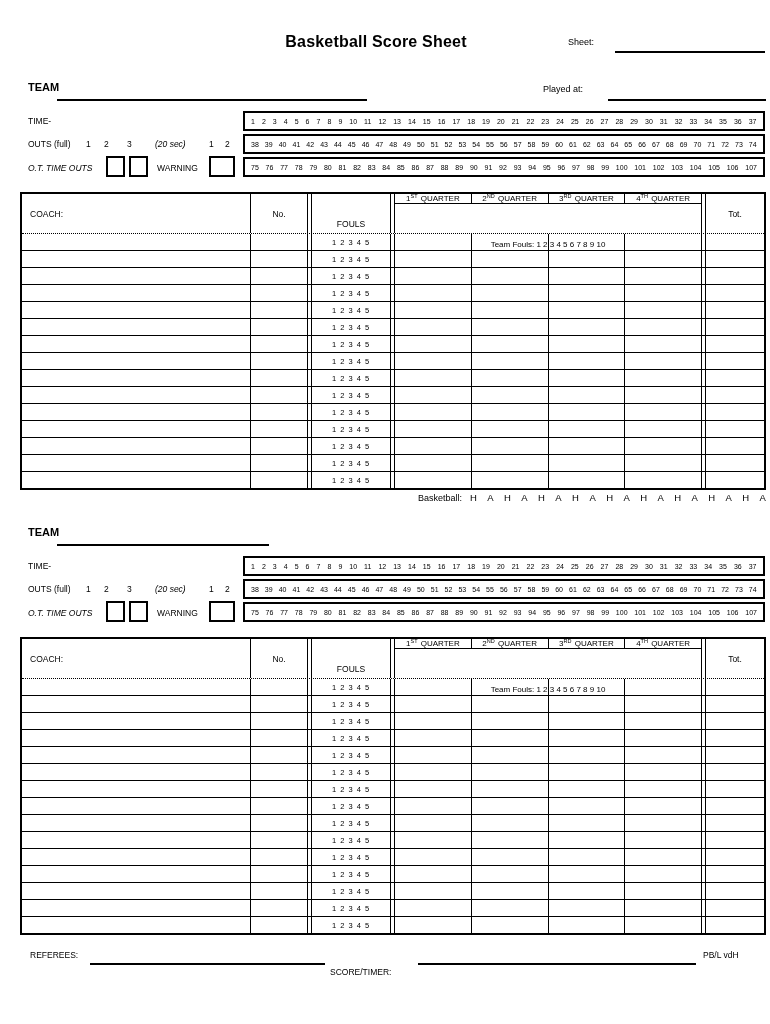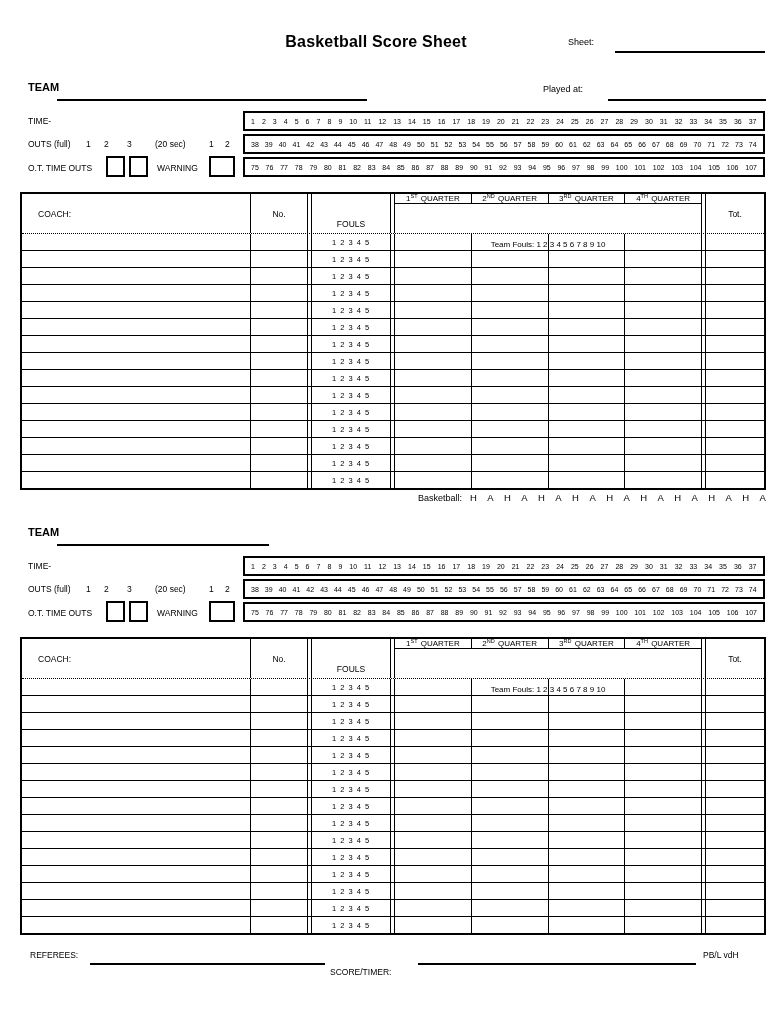--- a/index.html
+++ b/index.html
@@ -19,41 +19,41 @@
   .w-long{width:310px;}
   .w-short{width:212px;}
   .played-label{top:9px;left:543px;font-size:9px;}
   .played-line{top:24px;left:608px;width:158px;}
   .small-lab{font-size:8.5px;}
   .time-label{top:41px;left:28px;}
   .outs-label{top:64px;left:28px;}
   .outs-n1{top:64px;left:86px;}
   .outs-n2{top:64px;left:104px;}
   .outs-n3{top:64px;left:127px;}
-  .tsec-label{top:64px;left:155px;}
+  .tsec-label{top:64px;left:155px;font-style:italic;}
   .tsec-n1{top:64px;left:209px;}
   .tsec-n2{top:64px;left:225px;}
-  .ot-label{top:88px;left:28px;}
+  .ot-label{top:88px;left:28px;font-style:italic;}
   .warning-label{top:88px;left:157px;}
   .tbox{top:81px;height:21px;border:2px solid #000;box-sizing:border-box;background:#fff;}
   .tbox.b1{left:106px;width:19px;}
   .tbox.b2{left:129px;width:19px;}
   .tbox.b3{left:209px;width:26px;}
   
   .num-row{left:243px;width:522px;height:20px;border:2px solid #000;box-sizing:border-box;
            display:flex;align-items:center;justify-content:space-between;padding:0 6px;font-size:7px;background:#fff;}
   .num-row.r1{top:36px;}
   .num-row.r2{top:59px;}
   .num-row.r3{top:82px;}
   .num-row span{display:inline-block;}
   
   .roster{left:20px;top:117px;width:746px;height:298px;border:2px solid #000;box-sizing:border-box;
           display:flex;flex-direction:column;background:#fff;}
   .thead{display:flex;height:40px;min-height:40px;border-bottom:1px dotted #000;box-sizing:border-box;}
-  .coach-h{width:228px;display:flex;align-items:center;padding-left:16px;box-sizing:border-box;font-size:8.5px;}
+  .coach-h{width:228px;display:flex;align-items:center;padding-left:8px;box-sizing:border-box;font-size:8.5px;}
   .no-h{width:57px;border-left:1.5px solid #000;display:flex;align-items:center;justify-content:center;font-size:8.5px;box-sizing:border-box;}
   .dsep{width:5px;border-left:1.5px solid #000;border-right:1.5px solid #000;box-sizing:border-box;background:#fff;}
   .fouls-h{width:78px;display:flex;align-items:center;justify-content:center;font-size:8.5px;box-sizing:border-box;margin-top:20px;}
   .qgroup{width:306px;display:flex;flex-direction:column;box-sizing:border-box;}
   .qrow{display:flex;height:22px;border-bottom:1.5px solid #000;box-sizing:border-box;}
   .qcell{flex:1;display:flex;align-items:center;justify-content:center;font-size:8px;border-left:1.5px solid #000;box-sizing:border-box;}
   .qcell.first{border-left:none;}
   .qcell sup{font-size:5.5px;line-height:1;margin:0 1px 3px 0;}
   .tf-row{flex:1;display:flex;align-items:center;justify-content:center;font-size:8px;margin-top:36px;}
   .tot-h{flex:1;display:flex;align-items:center;justify-content:center;font-size:8.5px;box-sizing:border-box;}

